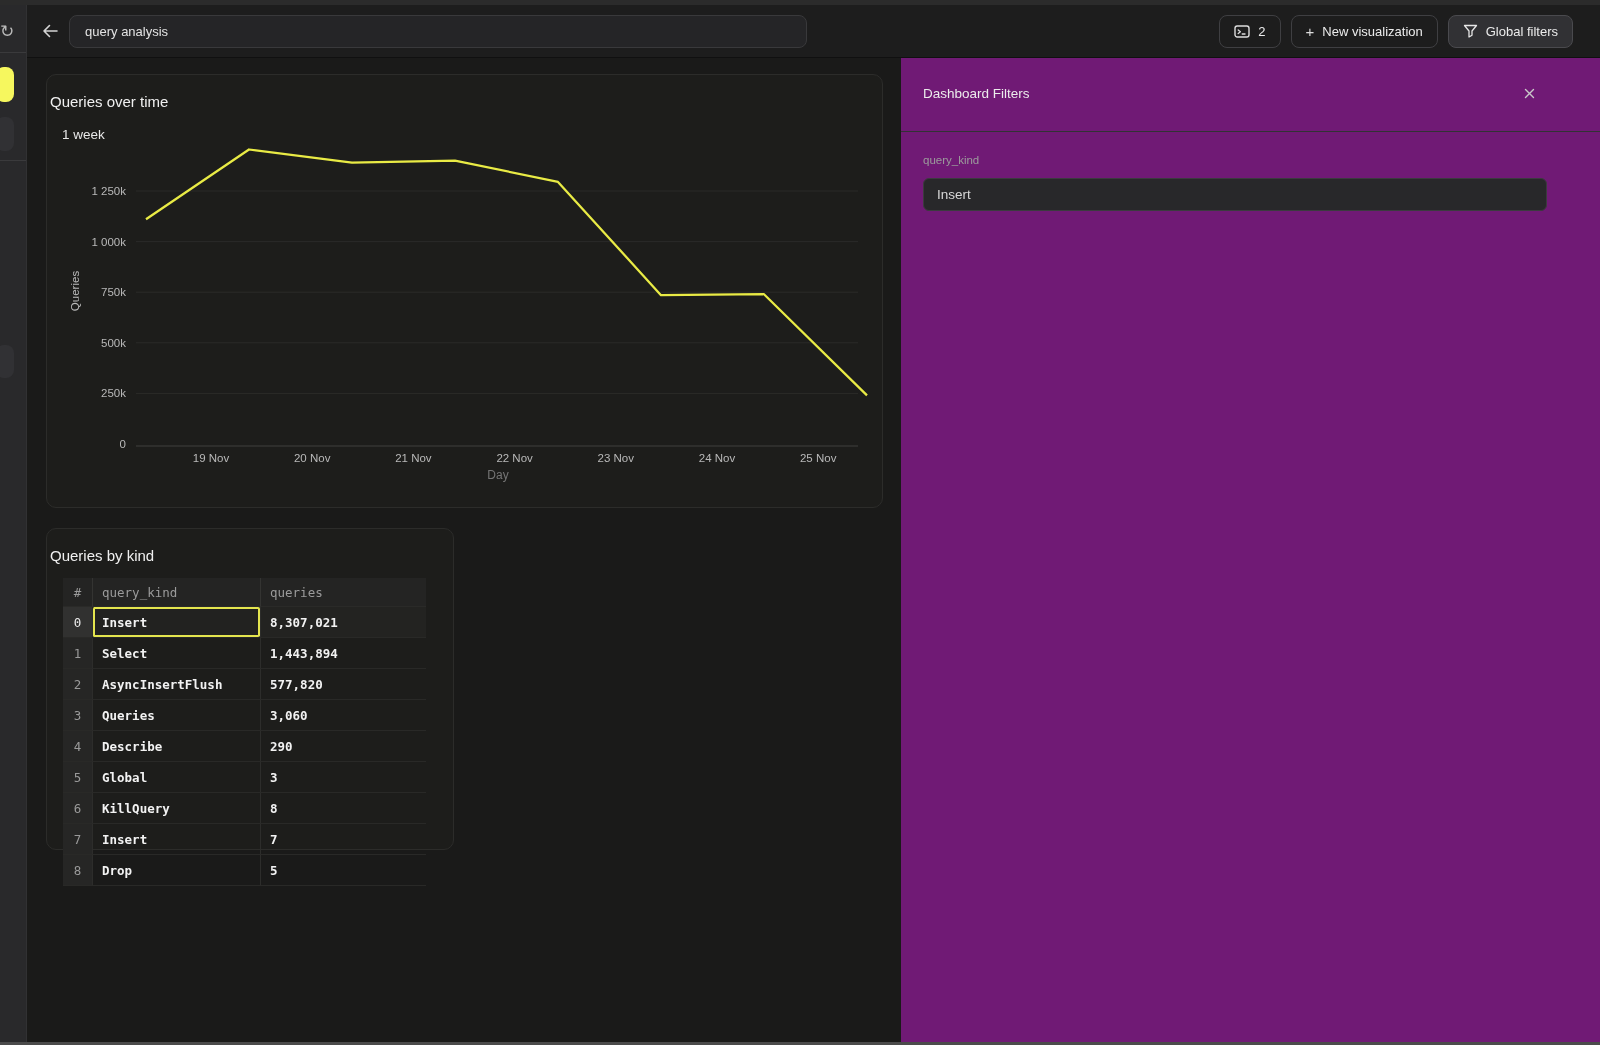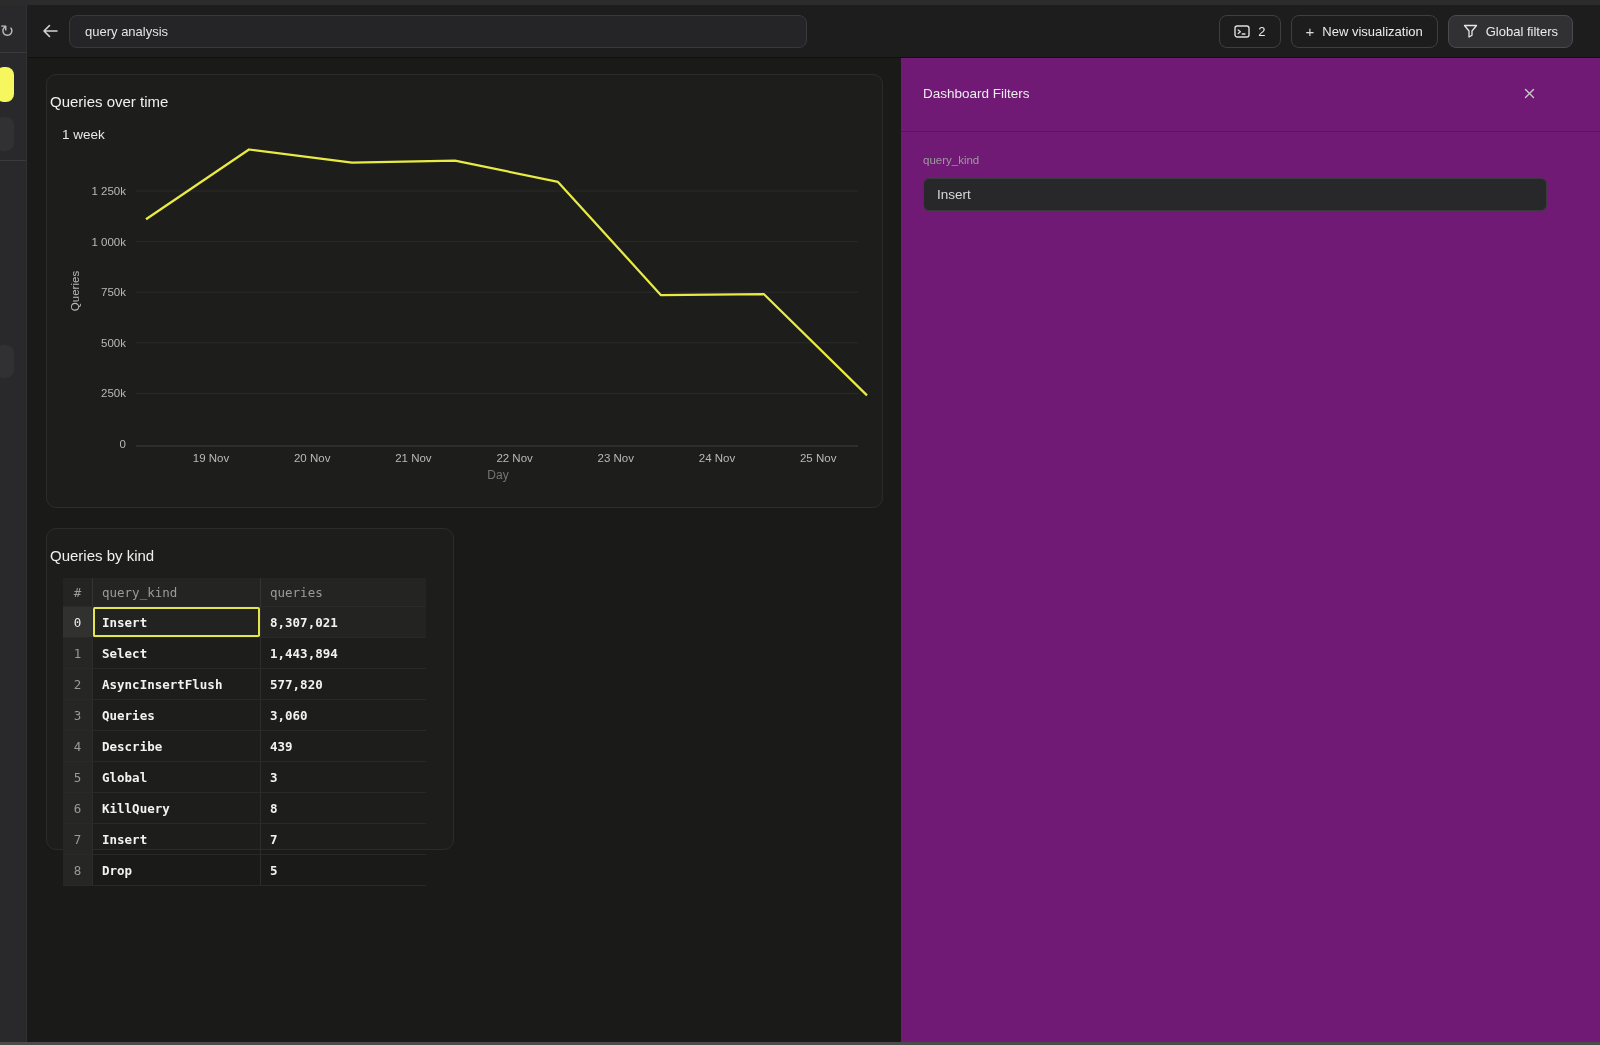--- a/index.html
+++ b/index.html
@@ -170,21 +170,21 @@
                 <div class="cell txt">Select</div>
                 <div class="cell txt">1,443,894</div>
                 <div class="cell idx">2</div>
                 <div class="cell txt">AsyncInsertFlush</div>
                 <div class="cell txt">577,820</div>
                 <div class="cell idx">3</div>
                 <div class="cell txt">Queries</div>
                 <div class="cell txt">3,060</div>
                 <div class="cell idx">4</div>
                 <div class="cell txt">Describe</div>
-                <div class="cell txt">439</div>
+                <div class="cell txt">290</div>
                 <div class="cell idx">5</div>
                 <div class="cell txt">Global</div>
                 <div class="cell txt">3</div>
                 <div class="cell idx">6</div>
                 <div class="cell txt">KillQuery</div>
                 <div class="cell txt">8</div>
                 <div class="cell idx">7</div>
                 <div class="cell txt">Insert</div>
                 <div class="cell txt">7</div>
                 <div class="cell idx">8</div>

